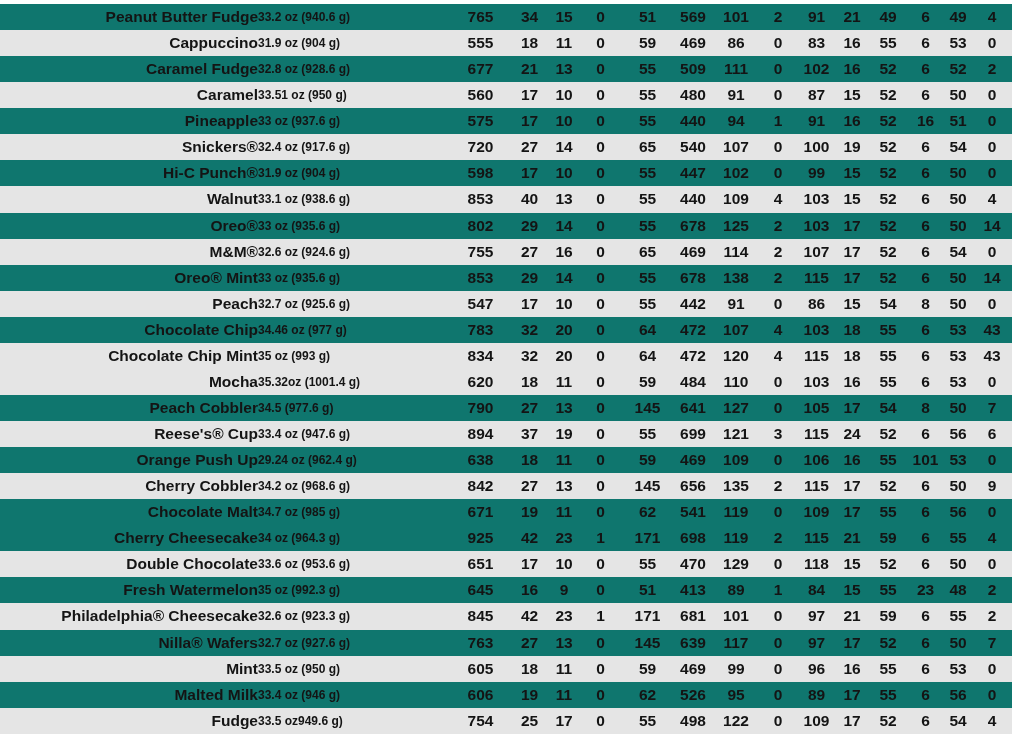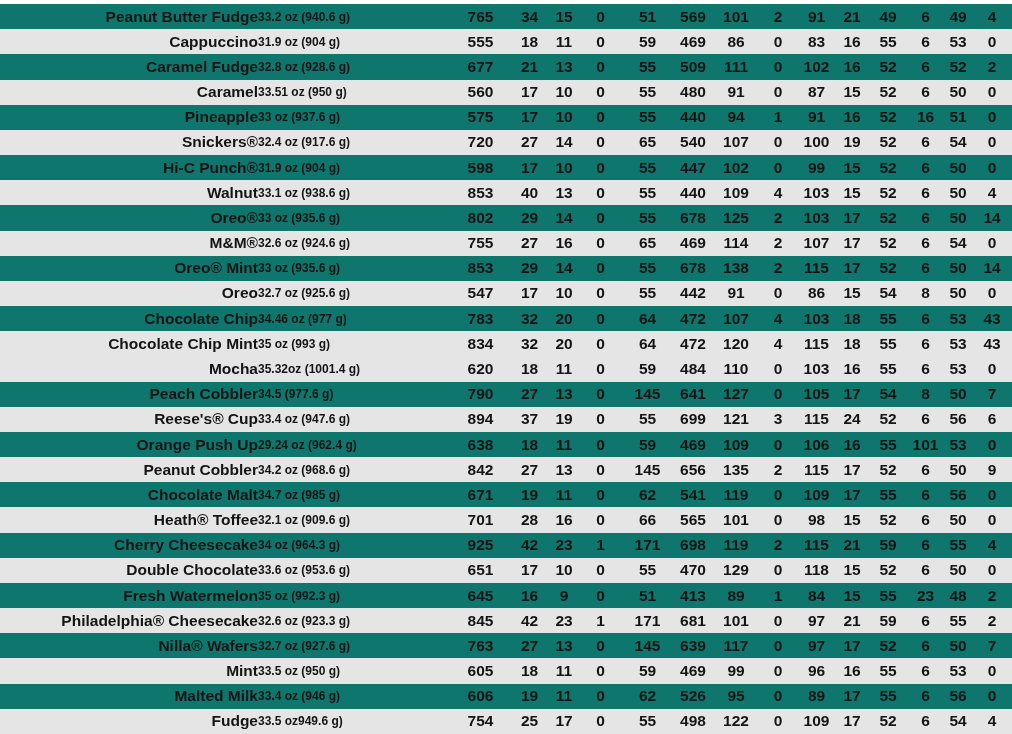--- a/index.html
+++ b/index.html
@@ -264,21 +264,21 @@
           <td class="value-cell">138</td>
           <td class="value-cell">2</td>
           <td class="value-cell">115</td>
           <td class="value-cell">17</td>
           <td class="value-cell">52</td>
           <td class="value-cell">6</td>
           <td class="value-cell">50</td>
           <td class="value-cell">14</td>
         </tr>
         <tr class="flavor-row even">
-          <td class="name-cell">Oreo</td>
+          <td class="name-cell">Peach</td>
           <td class="size-cell">32.7 oz (925.6 g)</td>
           <td class="value-cell">547</td>
           <td class="value-cell">17</td>
           <td class="value-cell">10</td>
           <td class="value-cell">0</td>
           <td class="value-cell">55</td>
           <td class="value-cell">442</td>
           <td class="value-cell">91</td>
           <td class="value-cell">0</td>
           <td class="value-cell">86</td>
@@ -390,21 +390,21 @@
           <td class="value-cell">109</td>
           <td class="value-cell">0</td>
           <td class="value-cell">106</td>
           <td class="value-cell">16</td>
           <td class="value-cell">55</td>
           <td class="value-cell">101</td>
           <td class="value-cell">53</td>
           <td class="value-cell">0</td>
         </tr>
         <tr class="flavor-row even">
-          <td class="name-cell">Peanut Cobbler</td>
+          <td class="name-cell">Cherry Cobbler</td>
           <td class="size-cell">34.2 oz (968.6 g)</td>
           <td class="value-cell">842</td>
           <td class="value-cell">27</td>
           <td class="value-cell">13</td>
           <td class="value-cell">0</td>
           <td class="value-cell">145</td>
           <td class="value-cell">656</td>
           <td class="value-cell">135</td>
           <td class="value-cell">2</td>
           <td class="value-cell">115</td>
@@ -423,38 +423,20 @@
           <td class="value-cell">0</td>
           <td class="value-cell">62</td>
           <td class="value-cell">541</td>
           <td class="value-cell">119</td>
           <td class="value-cell">0</td>
           <td class="value-cell">109</td>
           <td class="value-cell">17</td>
           <td class="value-cell">55</td>
           <td class="value-cell">6</td>
           <td class="value-cell">56</td>
-          <td class="value-cell">0</td>
-        </tr>
-        <tr class="flavor-row even">
-          <td class="name-cell">Heath® Toffee</td>
-          <td class="size-cell">32.1 oz (909.6 g)</td>
-          <td class="value-cell">701</td>
-          <td class="value-cell">28</td>
-          <td class="value-cell">16</td>
-          <td class="value-cell">0</td>
-          <td class="value-cell">66</td>
-          <td class="value-cell">565</td>
-          <td class="value-cell">101</td>
-          <td class="value-cell">0</td>
-          <td class="value-cell">98</td>
-          <td class="value-cell">15</td>
-          <td class="value-cell">52</td>
-          <td class="value-cell">6</td>
-          <td class="value-cell">50</td>
           <td class="value-cell">0</td>
         </tr>
         <tr class="flavor-row odd">
           <td class="name-cell">Cherry Cheesecake</td>
           <td class="size-cell">34 oz (964.3 g)</td>
           <td class="value-cell">925</td>
           <td class="value-cell">42</td>
           <td class="value-cell">23</td>
           <td class="value-cell">1</td>
           <td class="value-cell">171</td>

